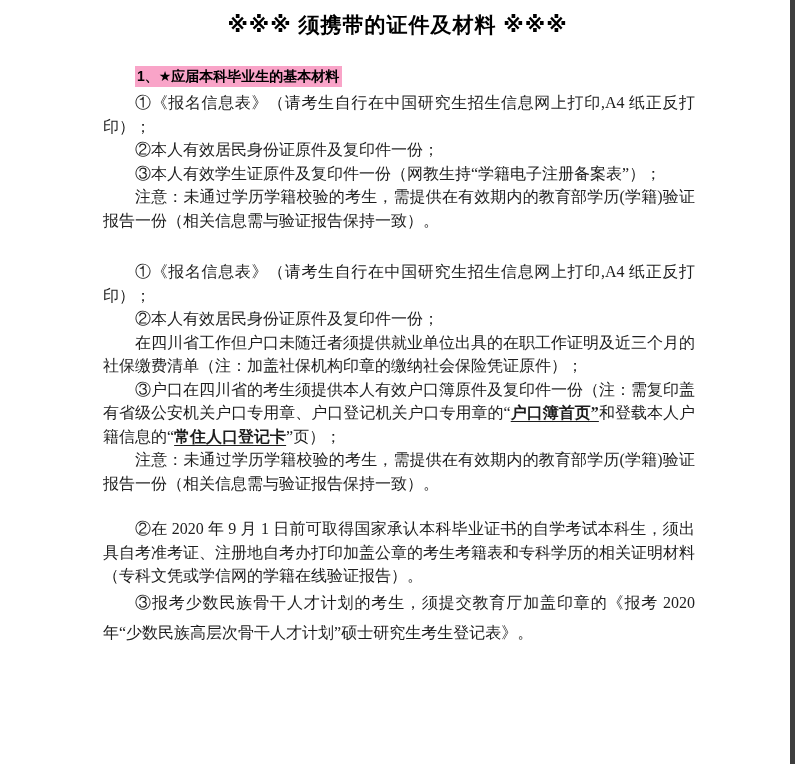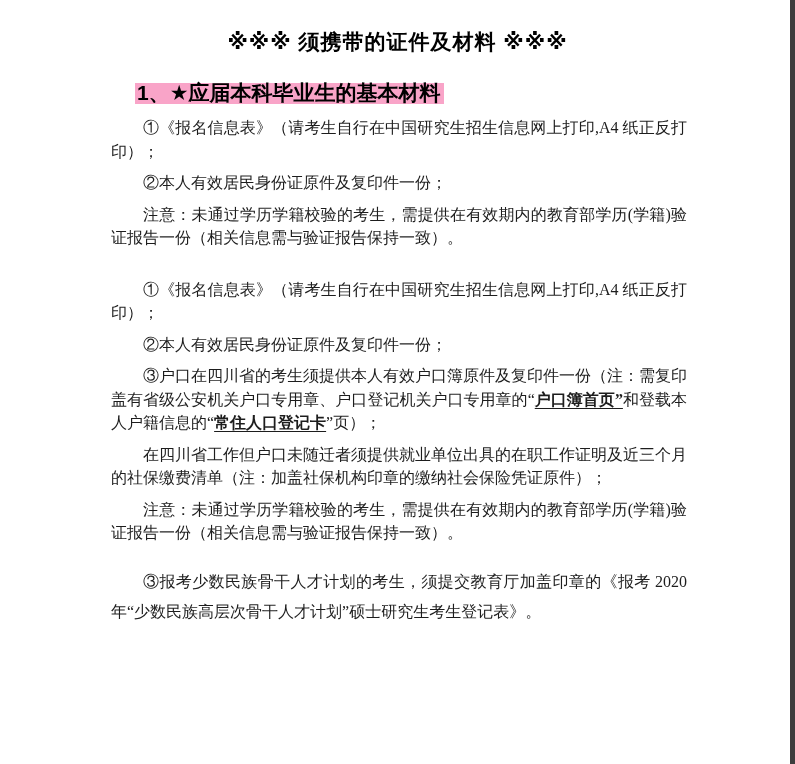--- a/index.html
+++ b/index.html
@@ -16,21 +16,21 @@
     font-family:"Liberation Serif","DejaVu Serif",serif;
     color:var(--text);
   }
   .page-edge{
     position:absolute;top:0;right:0;
     width:5px;height:764px;
     background:var(--edge);
   }
   .doc-title{
     margin:0;
-    padding-top:29px;
+    padding-top:12px;
     text-align:center;
     font-family:"Liberation Sans","DejaVu Sans",sans-serif;
     font-weight:bold;
     font-size:21px;
     line-height:26px;
     letter-spacing:1px;
     color:#000;
   }
   .content{
     margin:28px 100px 0 103px;
@@ -38,26 +38,26 @@
   .section{margin:0;padding:0;}
   .section + .section{margin-top:28px;}
   .section.s3{margin-top:22px;}
   .sec-heading{
     display:inline-block;
     margin:0 0 4px 32px;
     padding:1px 3px 2px 2px;
     background:var(--highlight);
     font-family:"Liberation Sans","DejaVu Sans",sans-serif;
     font-weight:bold;
-    font-size:21px;
+    font-size:14px;
     line-height:18px;
     color:#000;
   }
   .para{
-    margin:8px;
+    margin:0;
     font-size:16px;
     line-height:23.5px;
     text-indent:32px;
     text-align:justify;
     word-break:break-all;
   }
   .para.wide{
     line-height:30px;
   }
   .bu{
@@ -72,28 +72,30 @@
 <div class="page-edge"></div>
 
 <h1 class="doc-title">※※※  须携带的证件及材料  ※※※</h1>
 
 <div class="content">
 
   <div class="section s1">
     <div class="sec-heading">1、★应届本科毕业生的基本材料</div>
     <p class="para">①《报名信息表》（请考生自行在中国研究生招生信息网上打印,A4 纸正反打印）；</p>
     <p class="para">②本人有效居民身份证原件及复印件一份；</p>
+    <p class="para">③本人有效学生证原件及复印件一份（网教生持“学籍电子注册备案表”）；</p>
     <p class="para">注意：未通过学历学籍校验的考生，需提供在有效期内的教育部学历(学籍)验证报告一份（相关信息需与验证报告保持一致）。</p>
   </div>
 
   <div class="section s2">
     <p class="para">①《报名信息表》（请考生自行在中国研究生招生信息网上打印,A4 纸正反打印）；</p>
     <p class="para">②本人有效居民身份证原件及复印件一份；</p>
+    <p class="para">在四川省工作但户口未随迁者须提供就业单位出具的在职工作证明及近三个月的社保缴费清单（注：加盖社保机构印章的缴纳社会保险凭证原件）；</p>
     <p class="para"><span>③户口在四川省的考生须提供本人有效户口簿原件及复印件一份（注：需复印盖有省级公安机关户口专用章、户口登记机关户口专用章的“</span><span class="bu">户口簿首页”</span><span>和登载本人户籍信息的“</span><span class="bu">常住人口登记卡</span><span>”页）；</span></p>
-    <p class="para">在四川省工作但户口未随迁者须提供就业单位出具的在职工作证明及近三个月的社保缴费清单（注：加盖社保机构印章的缴纳社会保险凭证原件）；</p>
     <p class="para">注意：未通过学历学籍校验的考生，需提供在有效期内的教育部学历(学籍)验证报告一份（相关信息需与验证报告保持一致）。</p>
   </div>
 
   <div class="section s3">
+    <p class="para">②在 2020 年 9 月 1 日前可取得国家承认本科毕业证书的自学考试本科生，须出具自考准考证、注册地自考办打印加盖公章的考生考籍表和专科学历的相关证明材料（专科文凭或学信网的学籍在线验证报告）。</p>
     <p class="para wide">③报考少数民族骨干人才计划的考生，须提交教育厅加盖印章的《报考 2020 年“少数民族高层次骨干人才计划”硕士研究生考生登记表》。</p>
   </div>
 
 </div>
 
 </body></html>

